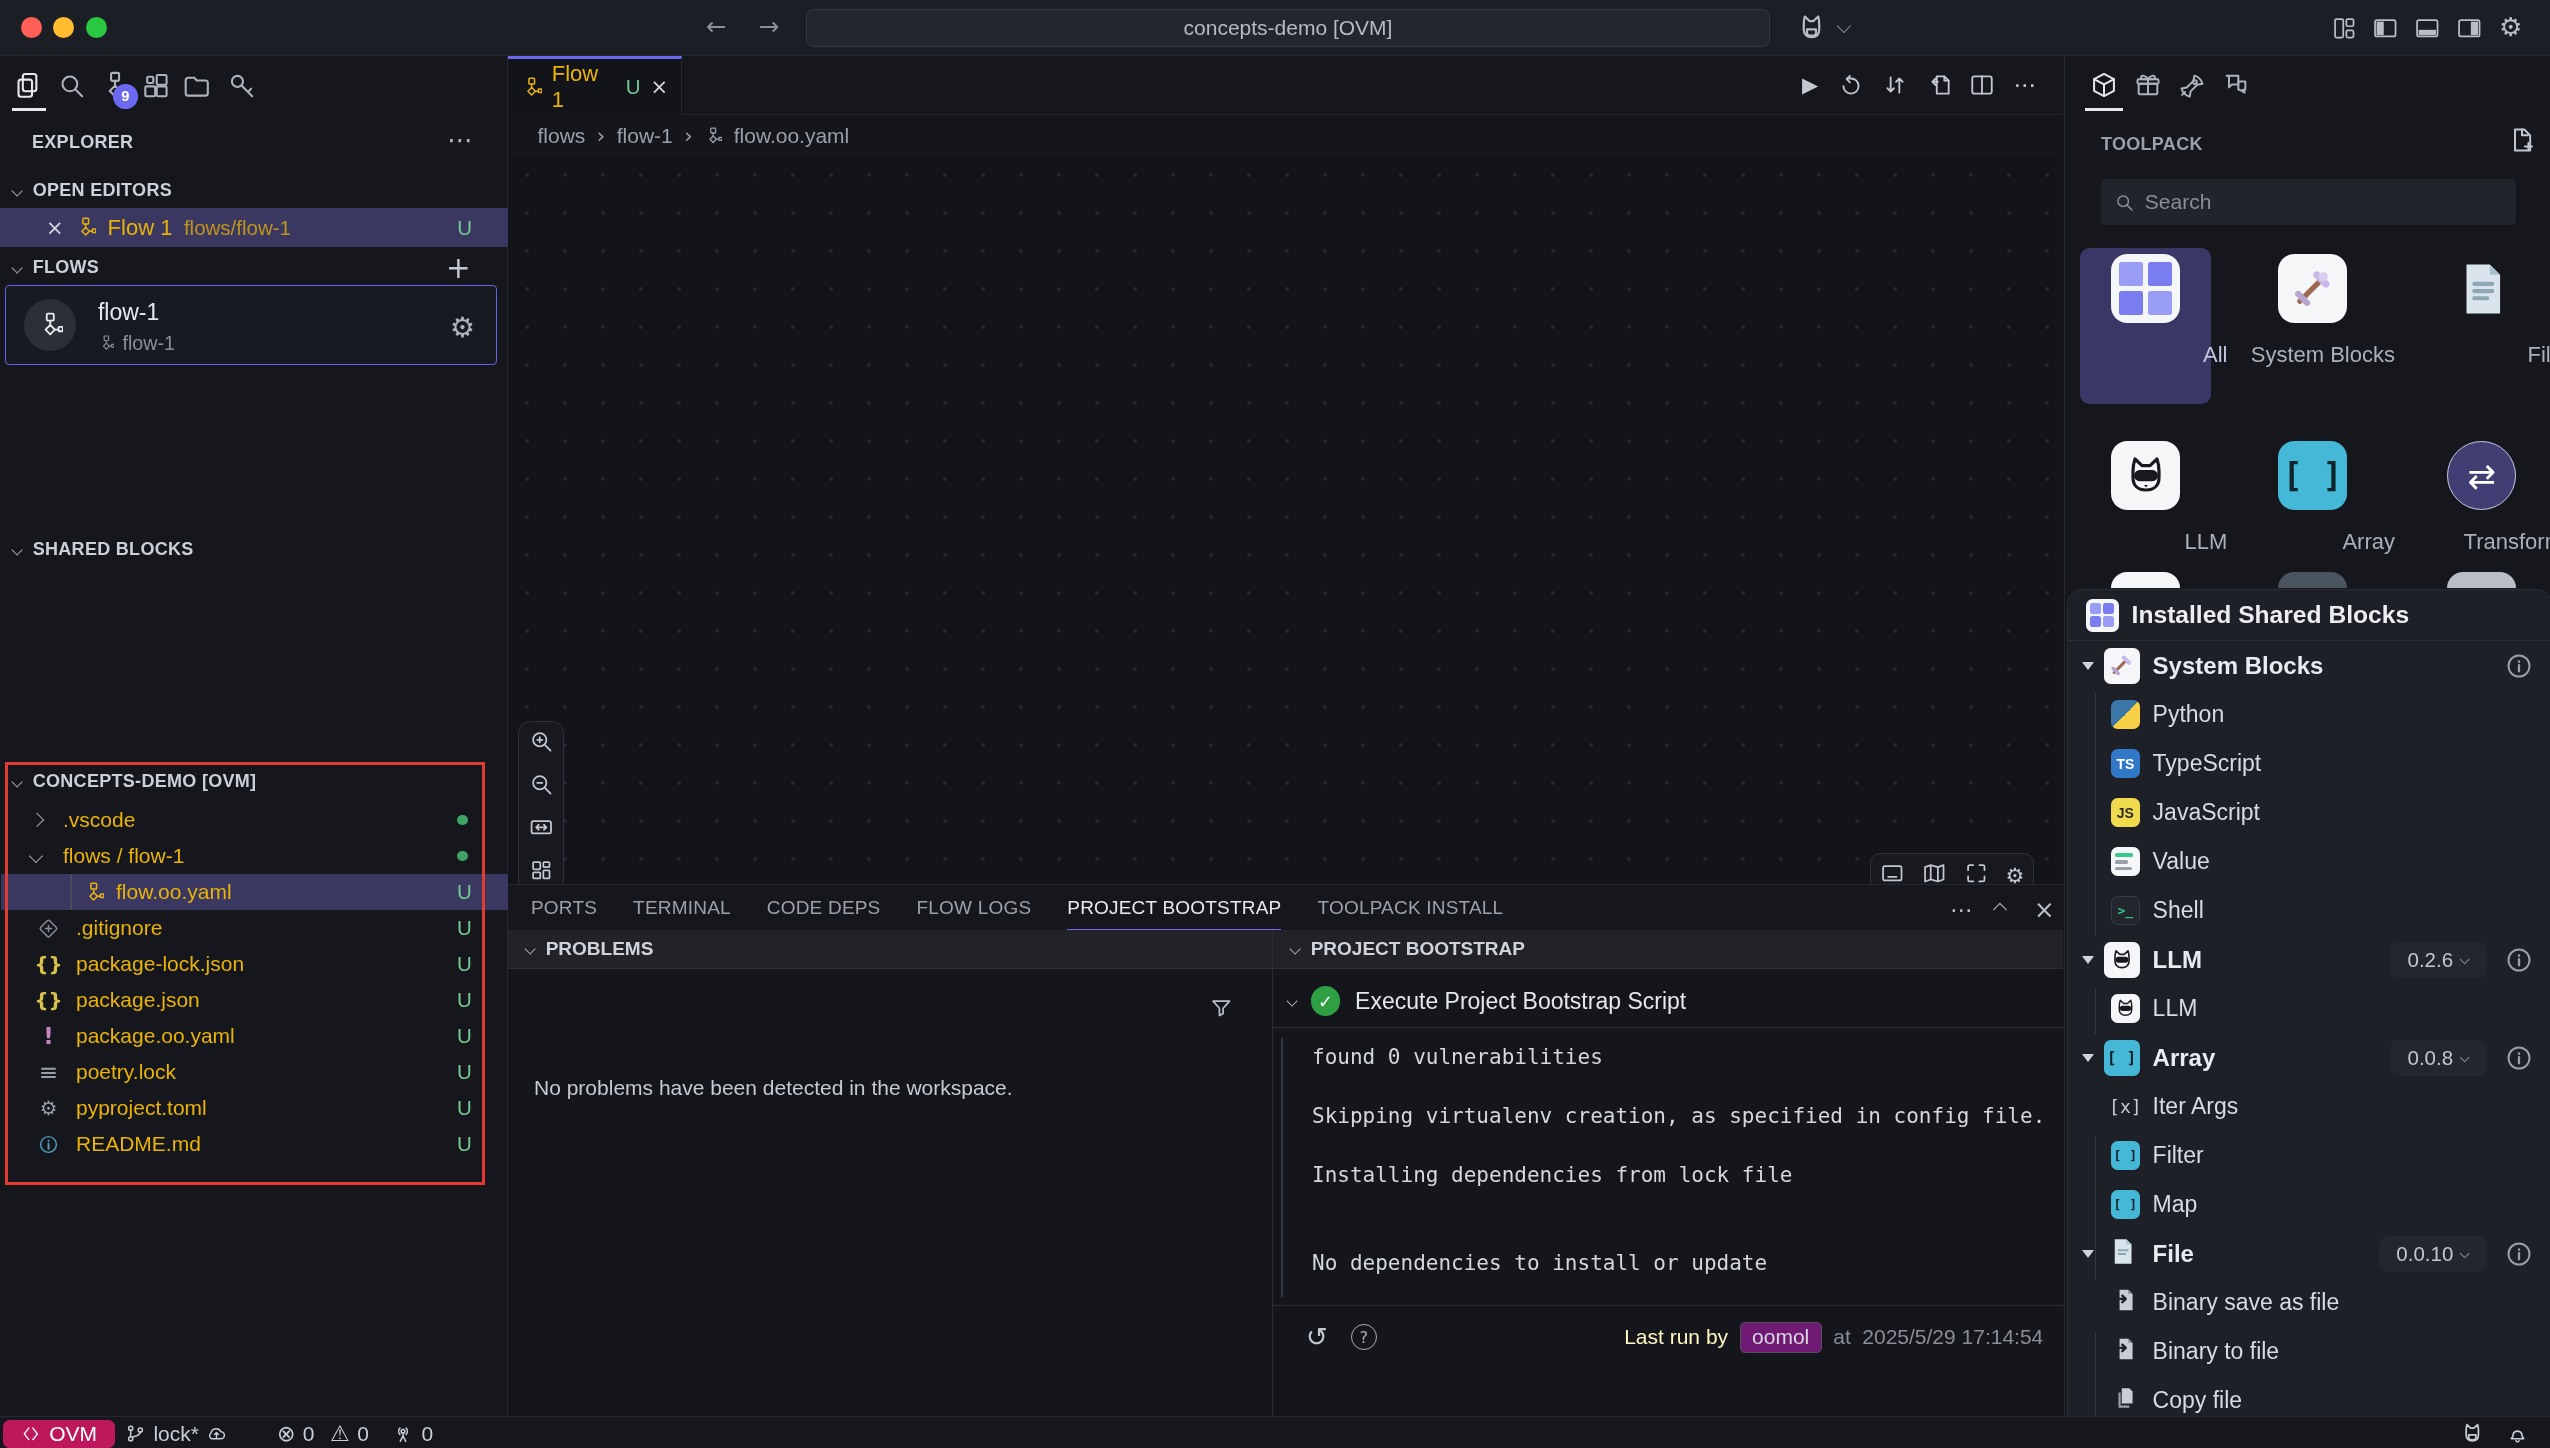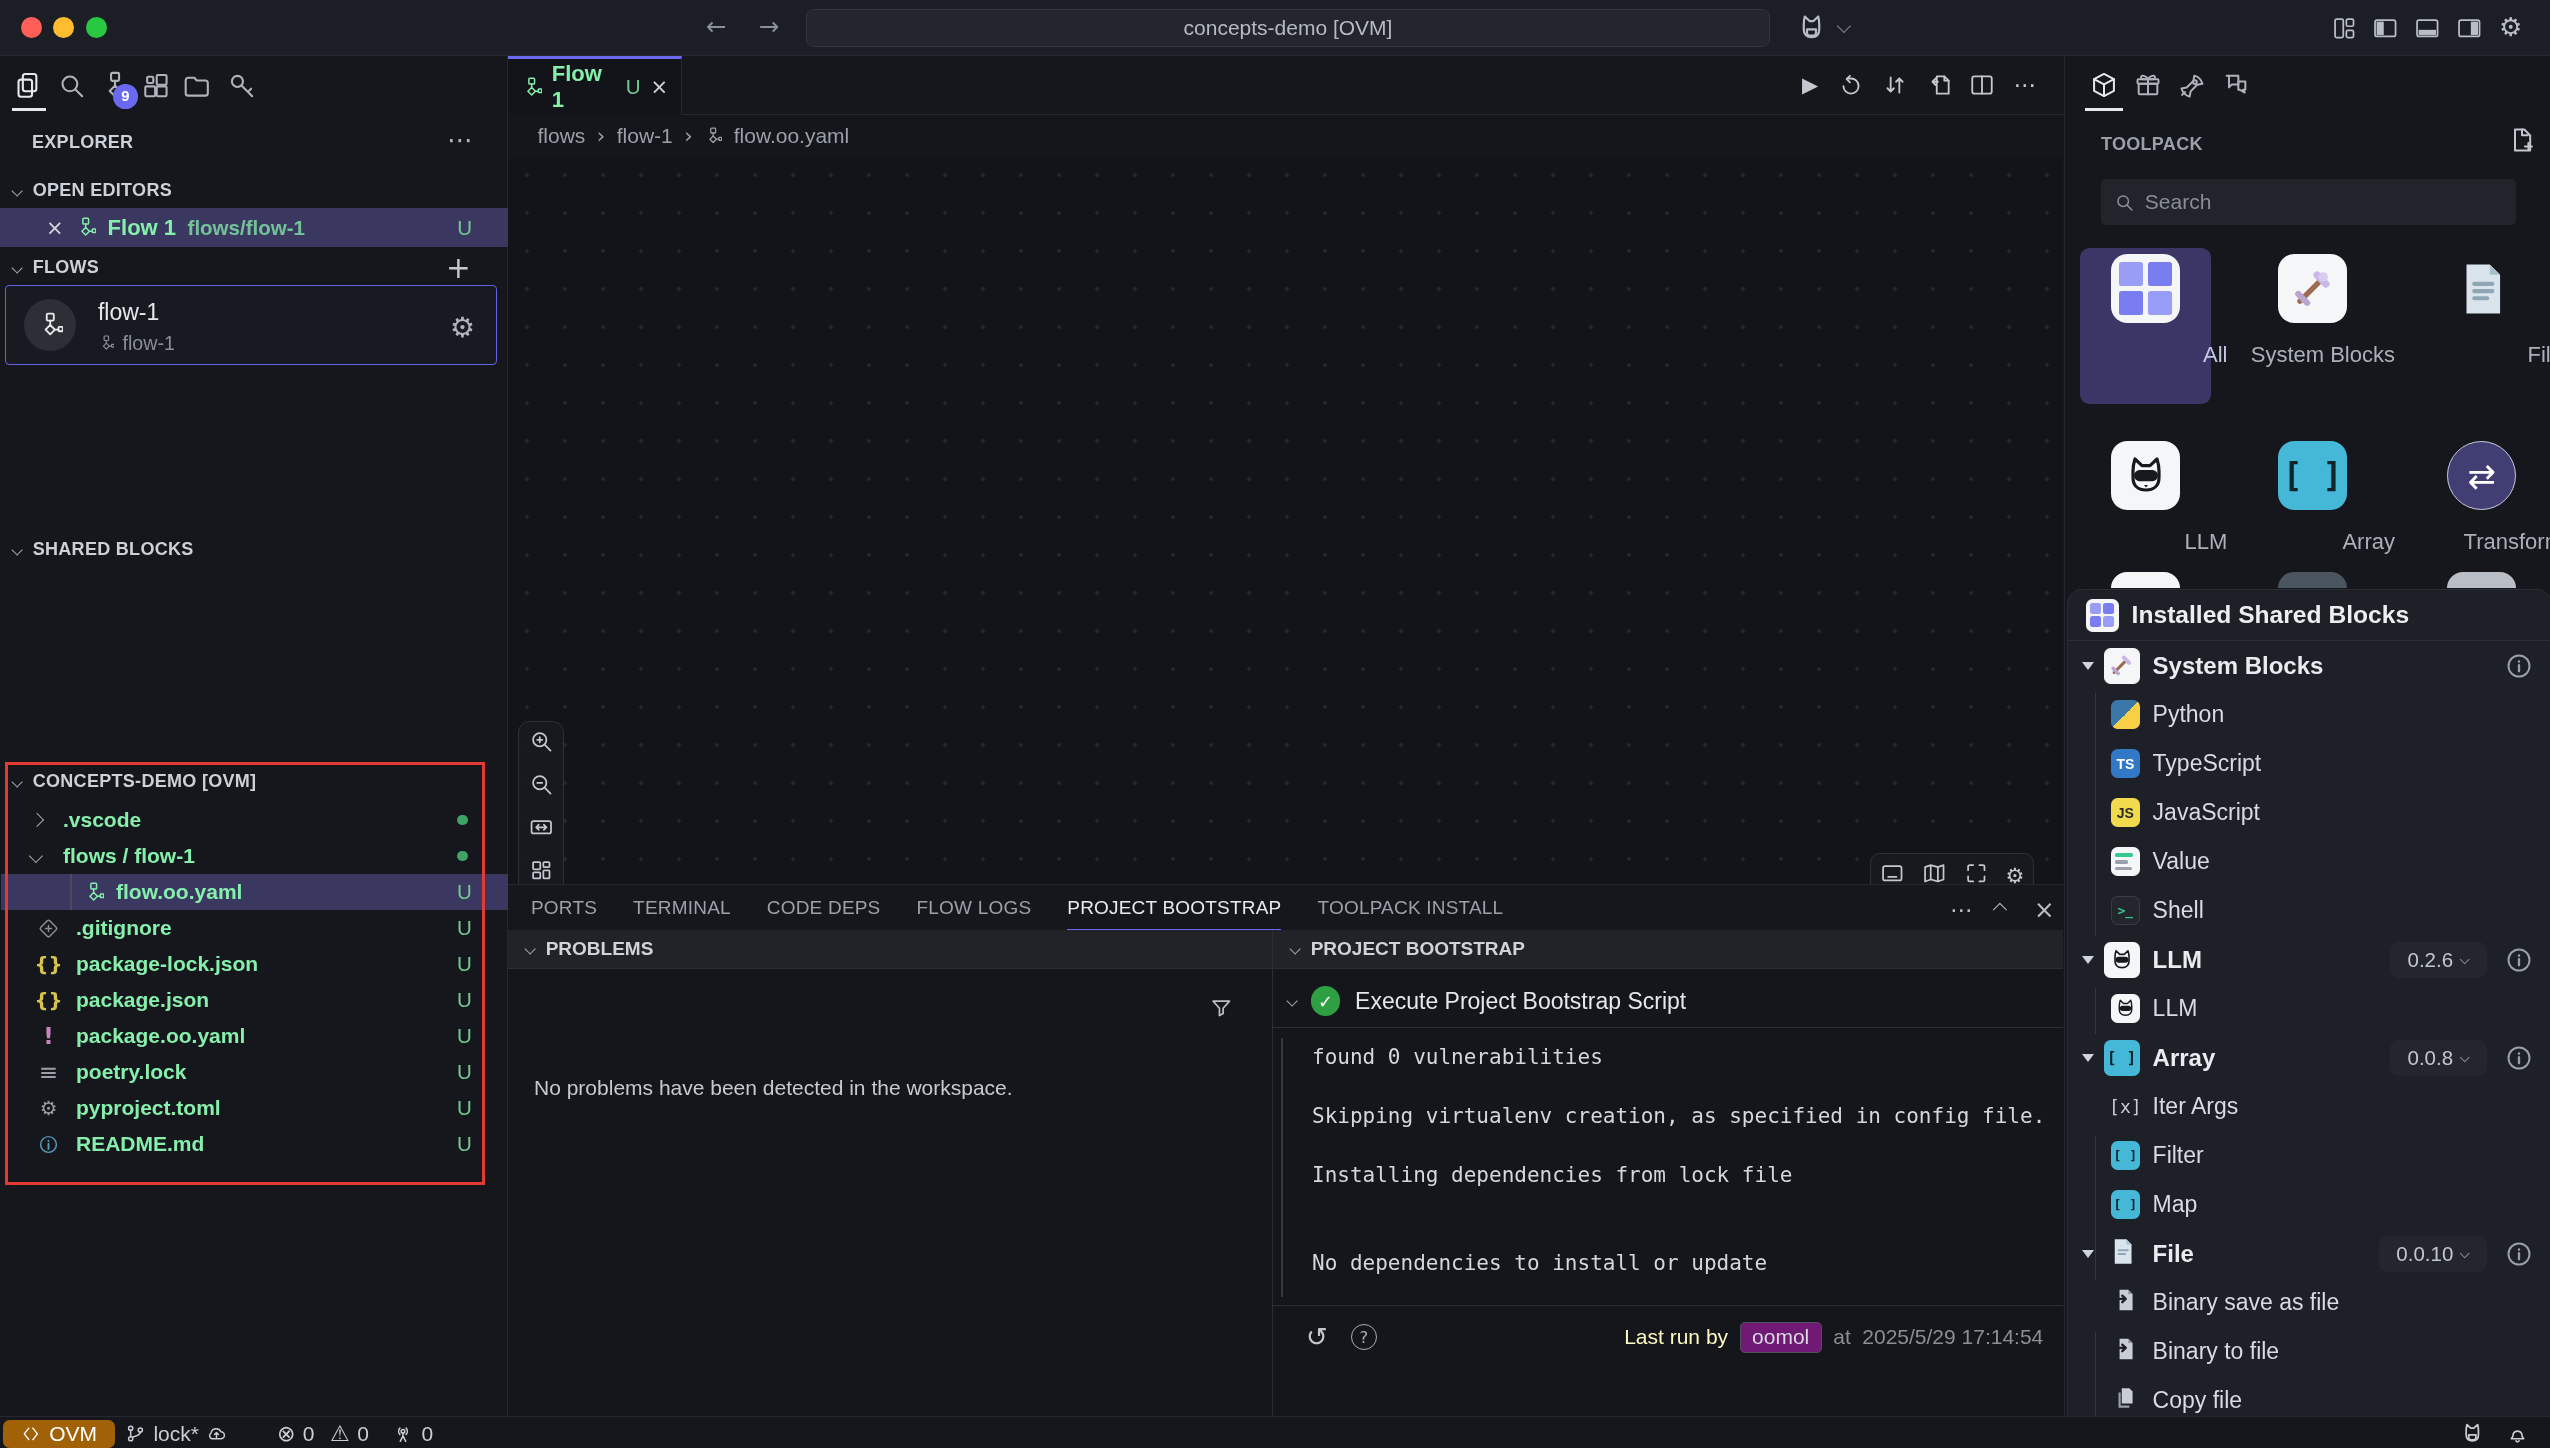--- a/index.html
+++ b/index.html
@@ -24,21 +24,21 @@
 
   
   #sidebar { position:absolute; left:0; top:56px; width:508px; height:1360px; background:#15171d; border-right:0.8px solid #26282f; }
   .act-ic { position:absolute; top:14.8px; width:29.5px; height:29.5px; color:#aeb2ba; }
   .act-ic.active { color:#e6e8ec; }
   .badge9 { position:absolute; width:24.6px; height:24.6px; border-radius:50%; background:#6b69f0; color:#fff; font-size:14.8px; display:flex; align-items:center; justify-content:center; font-weight:bold; }
   .sec-h { position:absolute; left:0; width:100%; height:29.5px; display:flex; align-items:center; font-weight:700; font-size:18px; color:#ccd0d7; letter-spacing:0.3px; }
   .chev { width:9.8px; height:9.8px; border-right:1.6px solid #a9adb5; border-bottom:1.6px solid #a9adb5; display:inline-block; }
   .chev.down { transform:rotate(45deg); }
   .chev.right { transform:rotate(-45deg); }
-  .green { color:#86efac;font-weight:bold; }
+  .green { color:#eab308; }
   .u-mark { color:#73c991; font-size:20.5px; }
   .tree-row { height:36px; display:flex; align-items:center; position:relative; }
   .gdot { width:10.7px; height:10.7px; border-radius:50%; background:#3fa266; }
   .fticon { width:23px; display:flex; justify-content:center; font-size:19.7px; }
   #redbox { position:absolute; left:4.9px; top:706px; width:480px; height:423px; border:3.3px solid #e33a34; pointer-events:none; z-index:5; }
 
   .flowcard { position:absolute; left:4.9px; top:229px; width:492px; height:80px; border:1.6px solid #6664e6; border-radius:4.1px; background:#181a21; }
   .avatar { position:absolute; left:18px; top:13px; width:52px; height:52px; border-radius:50%; background:#2c2f36; display:flex; align-items:center; justify-content:center; color:#e8eaee; }
 
   
@@ -81,21 +81,21 @@
   .tri-down { width:0; height:0; border-left:6.6px solid transparent; border-right:6.6px solid transparent; border-top:8.2px solid #cfd3da; }
   .g-name { font-size:24px; font-weight:700; color:#e8ebf0; }
   .c-name { font-size:23px; color:#d8dbe1; }
   .ver-box { position:absolute; right:64px; width:97px; height:36px; background:#24262e; border-radius:8.2px; display:flex; align-items:center; justify-content:center; gap:8.2px; color:#c3c7cf; font-size:20.5px; }
   .info-ic { position:absolute; right:18px; width:28px; height:28px; color:#9aa0a9; }
   .mini { width:29.5px; height:29.5px; border-radius:6.6px; display:flex; align-items:center; justify-content:center; font-weight:bold; }
   .guide { position:absolute; left:27px; width:1.6px; background:#34373f; }
 
   
   #statusbar { position:absolute; left:0; top:1416px; width:2550px; height:33px; background:#15171d; border-top:0.8px solid #26282f; }
-  #remote-badge { position:absolute; left:3.3px; top:2.5px; height:28px; padding:0 18px; background:#a16207; color:#fff; border-radius:6.6px; display:flex; align-items:center; gap:8.2px; font-size:21px; }
+  #remote-badge { position:absolute; left:3.3px; top:2.5px; height:28px; padding:0 18px; background:#be185d; color:#fff; border-radius:6.6px; display:flex; align-items:center; gap:8.2px; font-size:21px; }
   .sb-item { position:absolute; top:0; height:33px; display:flex; align-items:center; gap:7.4px; color:#c9cdd4; font-size:21px; }
 </style>
 </head>
 <body>
 
 <div id="root">
 
   <div id="titlebar">
     <span class="light abs" style="left:20.5px;top:17px;background:#ff5f57"></span>
     <span class="light abs" style="left:53px;top:17px;background:#febc2e"></span>

